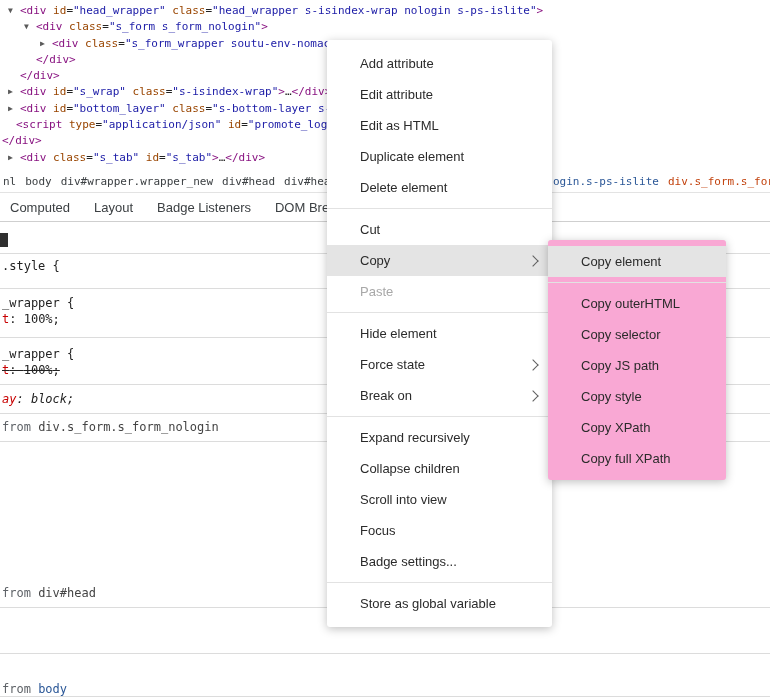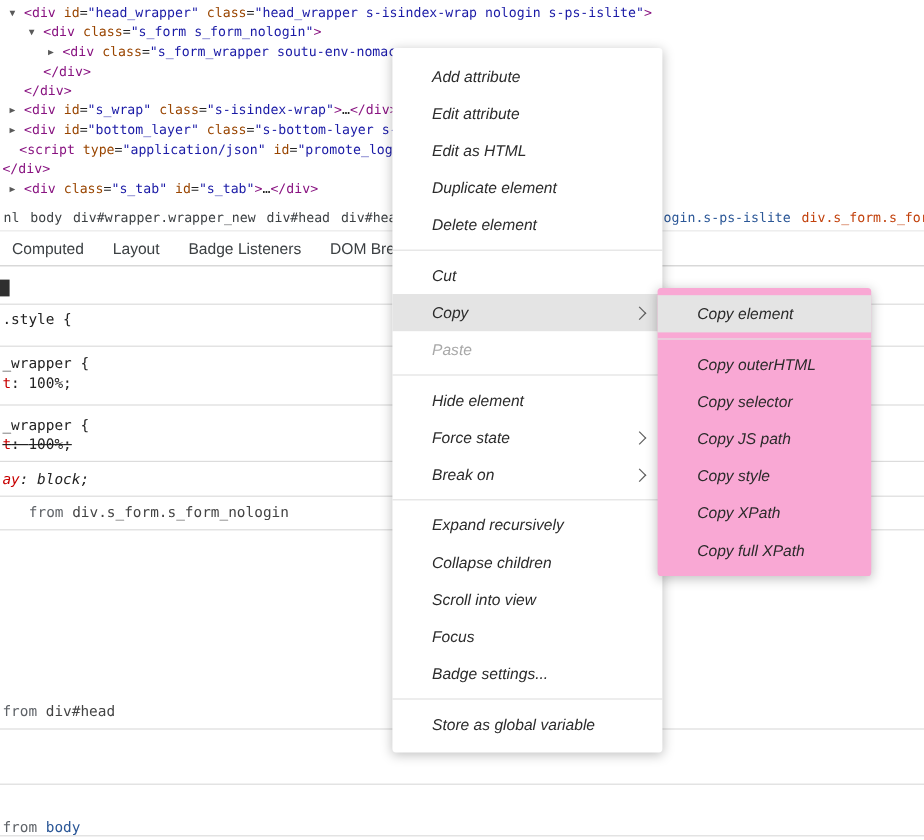--- a/index.html
+++ b/index.html
@@ -64,21 +64,21 @@
     background:#fff;padding:8px 0;z-index:10;border-radius:3px;
     box-shadow:0 2px 10px rgba(0,0,0,.25);
   }
   .submenu{
     position:absolute;left:548px;top:240px;width:178px;box-sizing:border-box;
     background:#f9a8d4;padding:6px 0;z-index:11;border-radius:3px;
     box-shadow:0 2px 10px rgba(0,0,0,.25);
   }
   .menu-item{
     display:flex;align-items:center;height:31px;padding:0 12px 0 33px;
-    font-size:13px;color:#2b2b2b;cursor:default;font-style:italic;
+    font-size:13px;color:#2b2b2b;cursor:default;
   }
   .menu-item .lbl{flex:1;white-space:nowrap;}
   .menu-item.hl{background:var(--c-hl,#e4e4e4);}
   .menu-item.dis{color:#a8a8a8;}
   .chev{width:7px;height:7px;border-top:1.5px solid #5f5f5f;border-right:1.5px solid #5f5f5f;
     transform:rotate(45deg);flex:none;margin-right:3px;}
   .menu-sep{height:1px;background:#e2e2e2;margin:5px 0;}
 </style>
 </head>
 <body>
@@ -128,21 +128,21 @@
       <div class="hrule" style="top: 441px;"></div>
       <div class="hrule" style="top: 607px;"></div>
       <div class="hrule" style="top: 653px;"></div>
       <div class="hrule" style="top: 696px;"></div>
       <div class="style-row" style="top: 259px;"><span class="tok sel">.style {</span></div>
       <div class="style-row" style="top: 296px;"><span class="tok sel">_wrapper {</span></div>
       <div class="style-row" style="top: 312px;"><span class="tok prop">t</span><span class="tok pun">: </span><span class="tok cval">100%</span><span class="tok pun">;</span></div>
       <div class="style-row" style="top: 347px;"><span class="tok sel">_wrapper {</span></div>
       <div class="style-row struck" style="top: 363px;"><span class="tok prop">t</span><span class="tok pun">: </span><span class="tok cval">100%</span><span class="tok pun">;</span></div>
       <div class="style-row italic" style="top: 392px;"><span class="tok prop">ay</span><span class="tok pun">: </span><span class="tok cval">block</span><span class="tok pun">;</span></div>
-      <div class="style-row" style="top: 420px; margin-left: 22px;"><span class="tok meta">from </span><span class="tok link">div.s_form.s_form_nologin</span></div>
+      <div class="style-row" style="top: 420px;"><span class="tok meta">from </span><span class="tok link">div.s_form.s_form_nologin</span></div>
       <div class="style-row" style="top: 586px;"><span class="tok meta">from </span><span class="tok link">div#head</span></div>
       <div class="style-row" style="top: 682px;"><span class="tok meta">from </span><span class="tok linkblue">body</span></div>
     </div>
 
   <div class="menu" id="menu">
       <div class="menu-item">
         <span class="lbl">Add attribute</span>
       </div>
       <div class="menu-item">
         <span class="lbl">Edit attribute</span>

